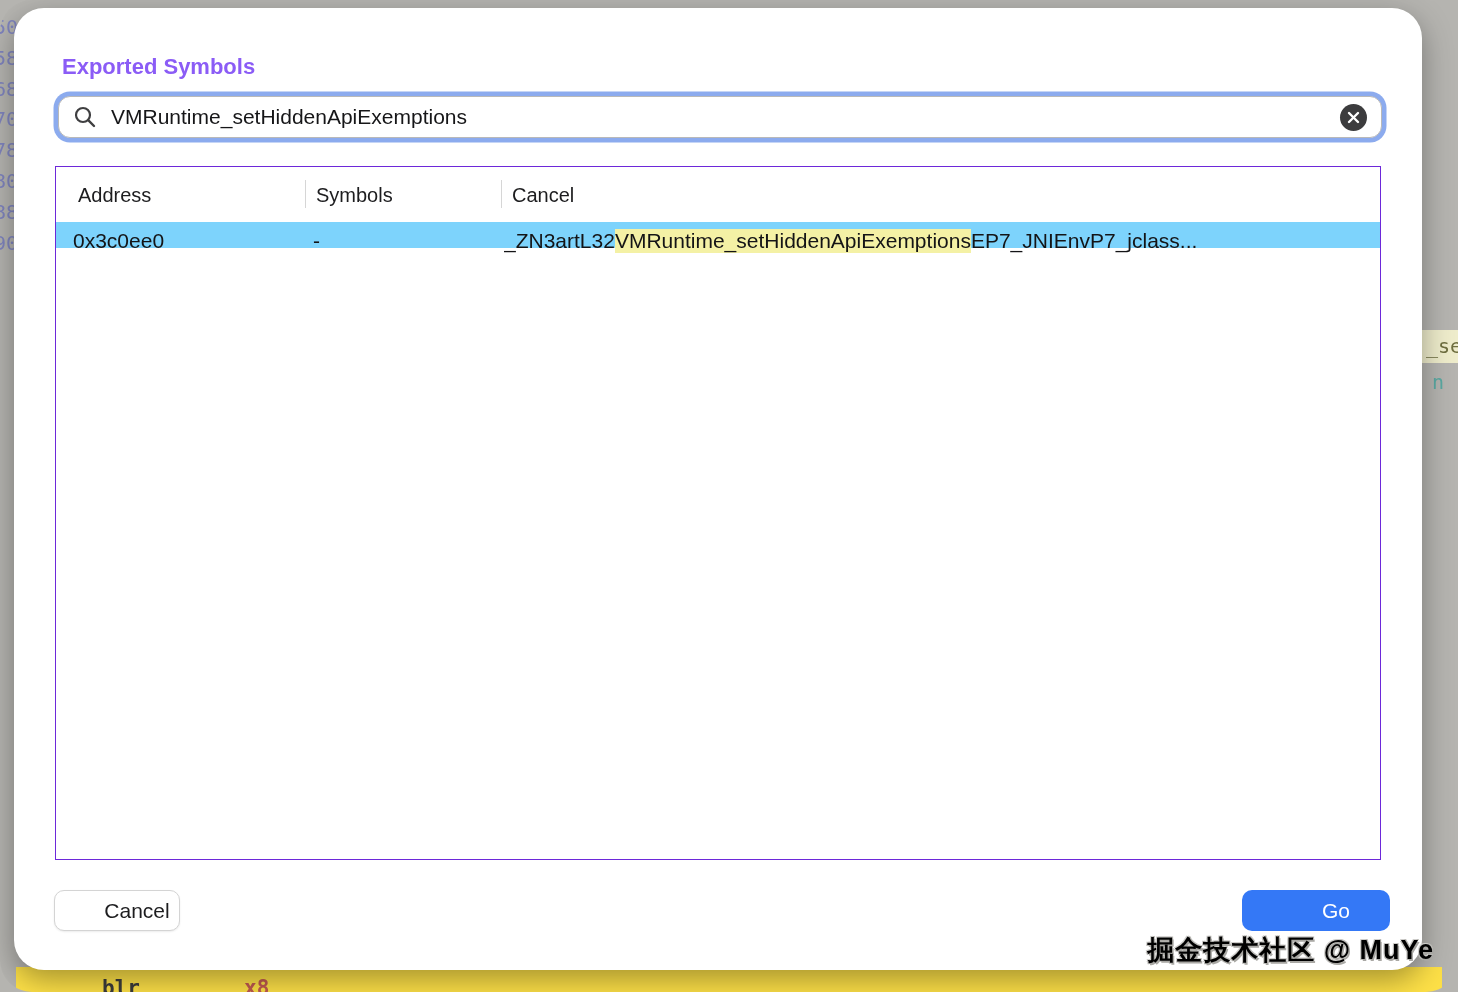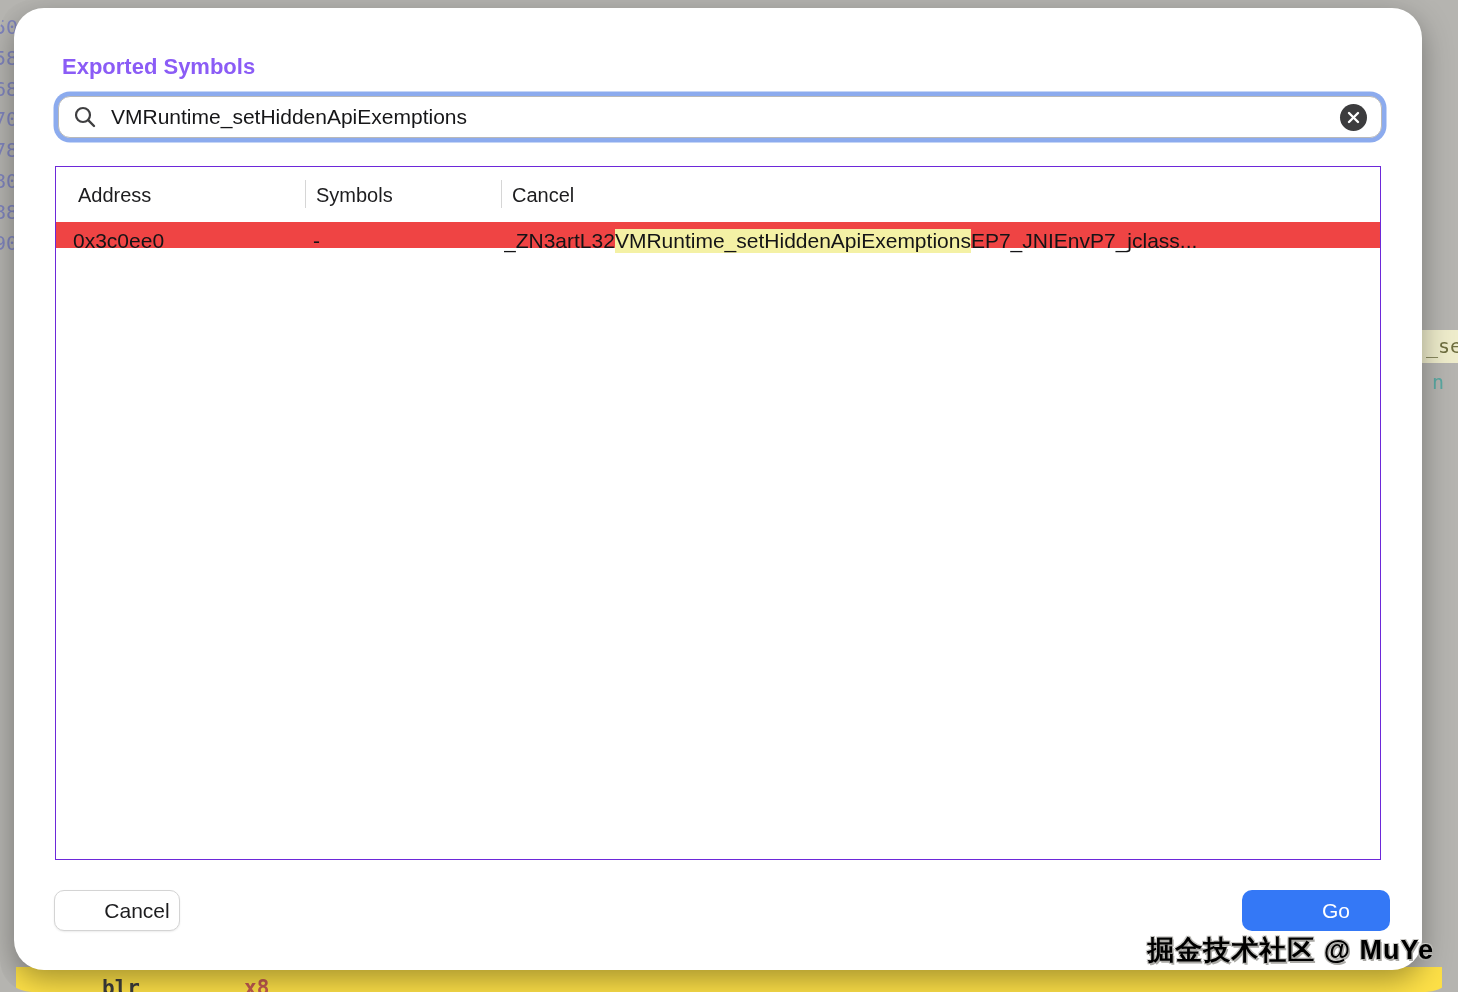--- a/index.html
+++ b/index.html
@@ -77,21 +77,21 @@
     border: 1px solid #6d28d9; background: #ffffff; overflow: hidden;
   }
   .table-header { position: relative; height: 55px; }
   .col-divider { position: absolute; top: 13px; width: 1px; height: 28px; background: #d6d6d6; }
   .col-divider.d1 { left: 249px; }
   .col-divider.d2 { left: 445px; }
   .th { position: absolute; top: 17px; font-size: 20px; font-weight: 400; color: #1d1d1f; }
   .th.address { left: 22px; }
   .th.ordinal { left: 260px; }
   .th.symbol  { left: 456px; }
-  .table-row { position: relative; height: 26px; background: #ef4444; }
+  .table-row { position: relative; height: 26px; background: #7dd3fc; }
   .td { position: absolute; top: 7px; font-size: 21px; color: #141416; white-space: nowrap; }
   .td.address { left: 17px; }
   .td.ordinal { left: 257px; }
   .td.symbol  { left: 448px; right: 14px; overflow: hidden; }
   .td.symbol mark { background: #f4f1a5; color: #141416; padding: 3px 0; }
 
   
   .btn {
     position: absolute; top: 882px; height: 41px; border-radius: 10px;
     font-size: 21px; display: flex; align-items: center; justify-content: center;

